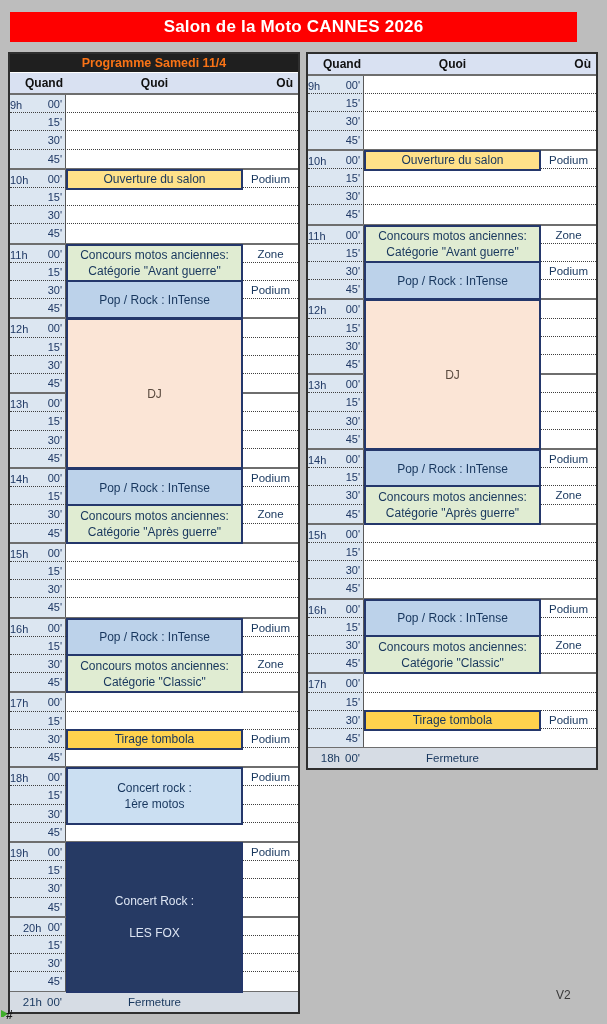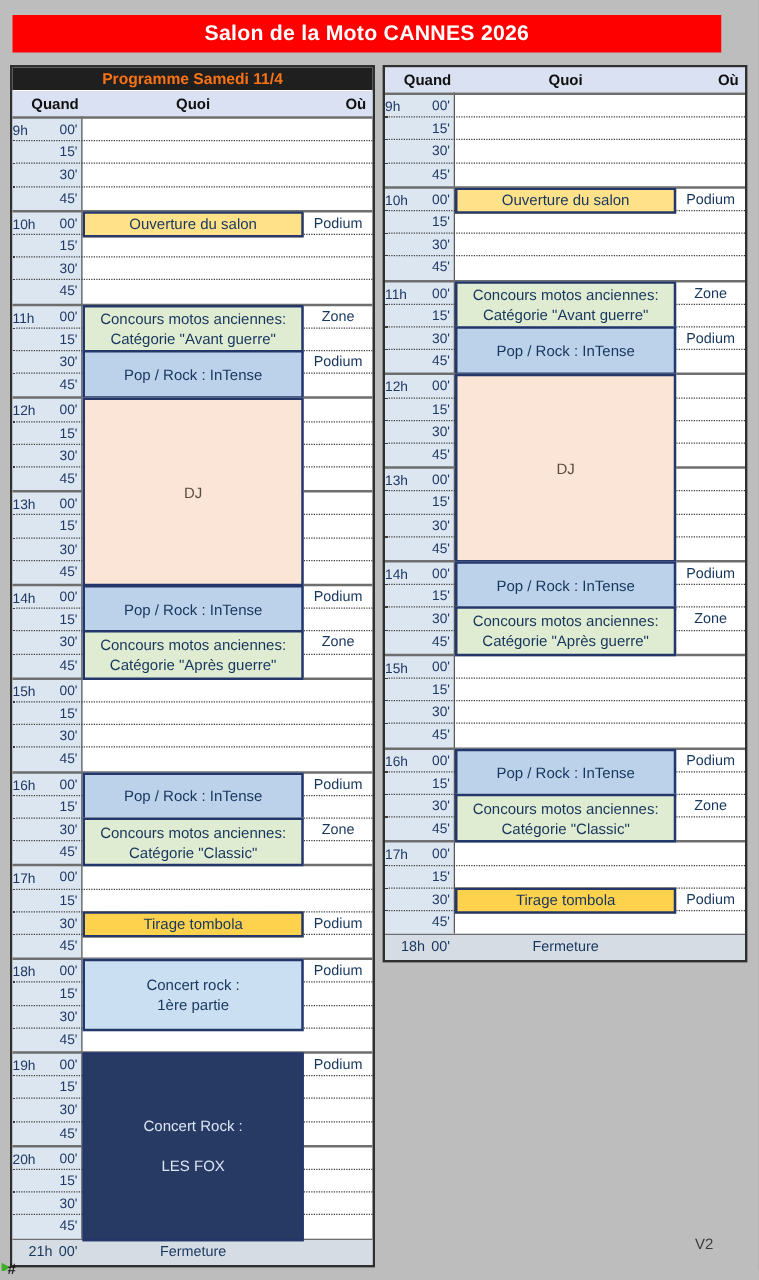--- a/index.html
+++ b/index.html
@@ -175,21 +175,21 @@
           <div class="hour-label" style="top: 751px; color: rgb(31, 56, 100);">19h</div>
           <div class="hour-sep" style="top: 822.8px;"></div>
           <div class="minute-row dotted" style="top: 824.8px; height: 18.2px;"></div>
           <div class="minute-label" style="top: 824.8px; line-height: 18.2px; color: rgb(31, 56, 100);">00'</div>
           <div class="minute-row dotted" style="top: 843px; height: 18.2px;"></div>
           <div class="minute-label" style="top: 843px; line-height: 18.2px; color: rgb(31, 56, 100);">15'</div>
           <div class="minute-row dotted" style="top: 861.2px; height: 18.2px;"></div>
           <div class="minute-label" style="top: 861.2px; line-height: 18.2px; color: rgb(31, 56, 100);">30'</div>
           <div class="minute-row" style="top: 879.4px; height: 18.2px;"></div>
           <div class="minute-label" style="top: 879.4px; line-height: 18.2px; color: rgb(31, 56, 100);">45'</div>
-          <div class="hour-label" style="top: 825.8px; color: rgb(31, 56, 100);">20h</div>
+          <div class="hour-label" style="top: 825.8px; color: rgb(31, 56, 100); padding-left: 13px;">20h</div>
           <div class="event" style="top: 75.8px; height: 21.2px; background: rgb(255, 225, 137); color: rgb(23, 54, 93); border-color: rgb(36, 55, 107);">
             <div class="ln">Ouverture du salon</div>
           </div>
           <div class="where" style="top: 76.8px; line-height: 18.2px; color: rgb(23, 54, 93);">Podium</div>
           <div class="event" style="top: 150.6px; height: 39.4px; background: rgb(224, 236, 210); color: rgb(23, 54, 93); border-color: rgb(36, 55, 107);">
             <div class="ln">Concours motos anciennes:</div>
             <div class="ln">Catégorie "Avant guerre"</div>
           </div>
           <div class="where" style="top: 151.6px; line-height: 18.2px; color: rgb(23, 54, 93);">Zone</div>
           <div class="event" style="top: 187px; height: 39.4px; background: rgb(188, 210, 234); color: rgb(23, 54, 93); border-color: rgb(36, 55, 107);">
@@ -216,21 +216,21 @@
             <div class="ln">Concours motos anciennes:</div>
             <div class="ln">Catégorie "Classic"</div>
           </div>
           <div class="where" style="top: 562px; line-height: 18.2px; color: rgb(23, 54, 93);">Zone</div>
           <div class="event" style="top: 635.8px; height: 21.2px; background: rgb(255, 210, 77); color: rgb(23, 54, 93); border-color: rgb(36, 55, 107);">
             <div class="ln">Tirage tombola</div>
           </div>
           <div class="where" style="top: 636.8px; line-height: 18.2px; color: rgb(23, 54, 93);">Podium</div>
           <div class="event" style="top: 674.2px; height: 57.6px; background: rgb(203, 223, 242); color: rgb(23, 54, 93); border-color: rgb(36, 55, 107);">
             <div class="ln">Concert rock :</div>
-            <div class="ln">1ère partie</div>
+            <div class="ln">1ère motos</div>
           </div>
           <div class="where" style="top: 675.2px; line-height: 18.2px; color: rgb(23, 54, 93);">Podium</div>
           <div class="event" style="top: 749px; height: 150.6px; background: rgb(38, 58, 100); color: rgb(221, 229, 243); border-color: rgb(36, 55, 107);">
             <div class="ln">Concert Rock :</div>
             <div class="ln"></div>
             <div class="ln">LES FOX</div>
           </div>
           <div class="where" style="top: 750px; line-height: 18.2px; color: rgb(23, 54, 93);">Podium</div>
         </div>
         <div class="closing" style="background: rgb(214, 220, 228); color: rgb(23, 54, 93);">

